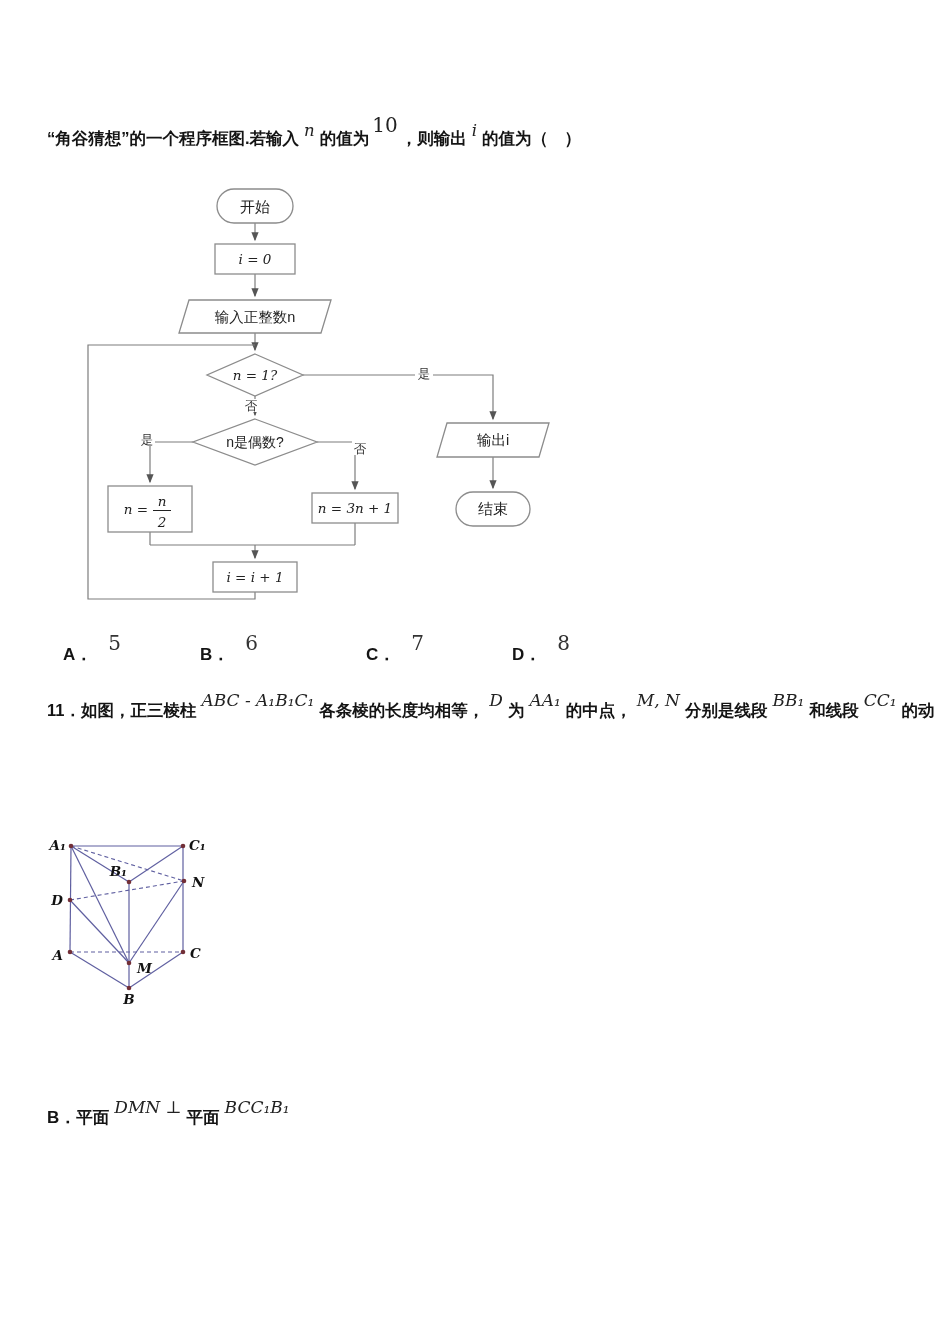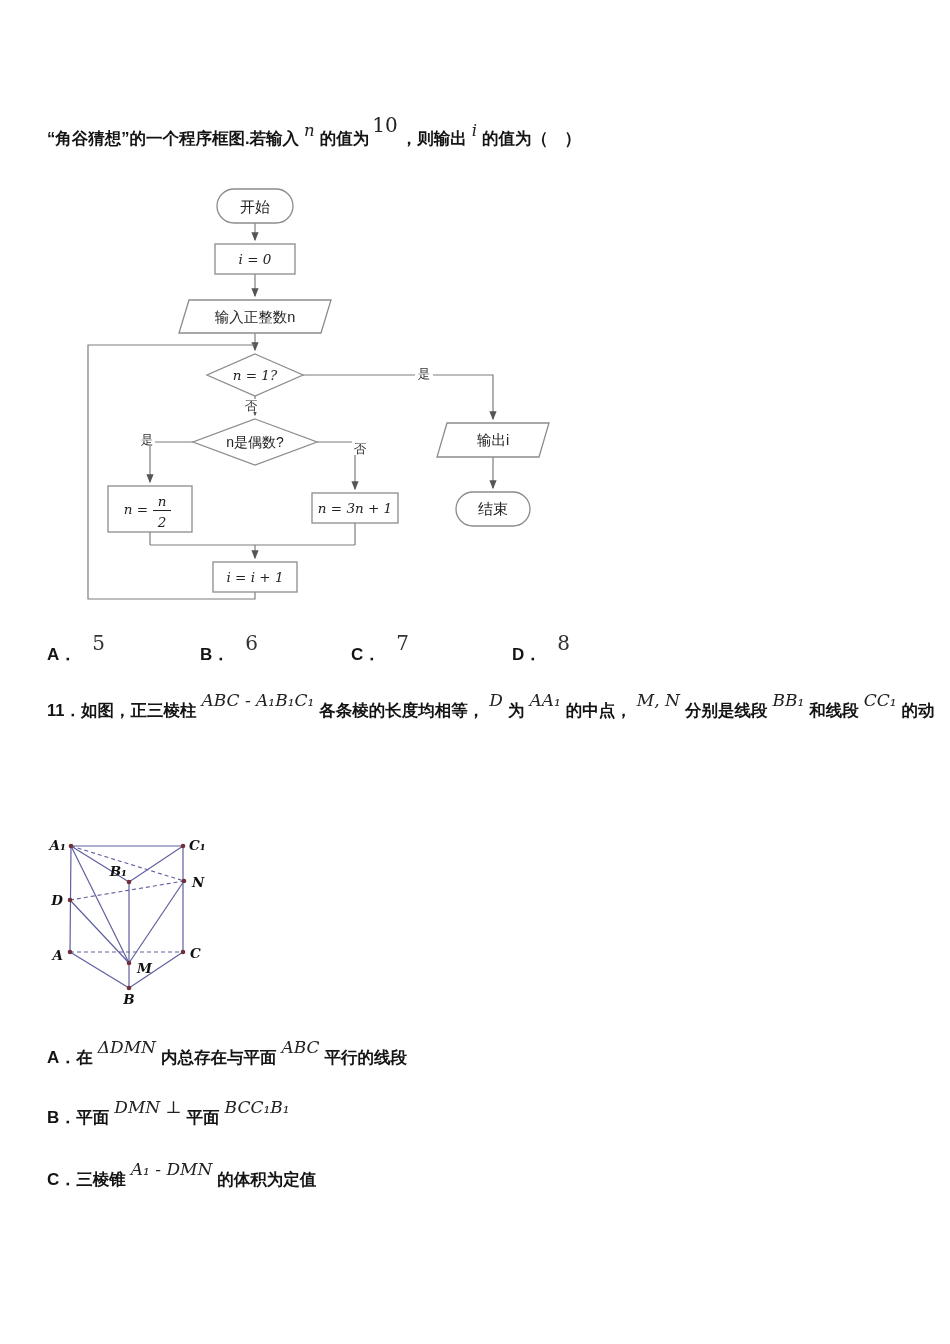--- a/index.html
+++ b/index.html
@@ -86,27 +86,27 @@
     <text class="fmsvg" x="162" y="494">n</text>
     <line x1="153" y1="498.5" x2="171" y2="498.5" stroke="#222" stroke-width="1"></line>
     <text class="fmsvg" x="162" y="515">2</text>
     <text class="fmsvg" x="355" y="501">n = 3n + 1</text>
     <text class="fmsvg" x="255" y="570">i = i + 1</text>
     <text class="ft" x="493" y="433">输出i</text>
     <text class="ft" x="493" y="502" style="font-size:15px;">结束</text>
   </svg>
 
   <div class="row" style="left:47px;top:629px;width:700px;height:34px;">
-    <span class="optgroup" style="left:0px;">
+    <span class="optgroup" style="left:16px;">
       <span class="optlabel">A．</span><span class="optval">5</span>
     </span>
     <span class="optgroup" style="left:153px;">
       <span class="optlabel">B．</span><span class="optval">6</span>
     </span>
-    <span class="optgroup" style="left:304px;">
+    <span class="optgroup" style="left:319px;">
       <span class="optlabel">C．</span><span class="optval">7</span>
     </span>
     <span class="optgroup" style="left:465px;">
       <span class="optlabel">D．</span><span class="optval">8</span>
     </span>
   </div>
 
   <div class="row" style="left:47px;top:688px;">
     <span class="cn">11．如图，正三棱柱</span><span class="fm q11m">ABC - A₁B₁C₁</span><span class="cn">各条棱的长度均相等，</span><span class="fm q11m">D</span><span class="cn">为</span><span class="fm q11m">AA₁</span><span class="cn">的中点，</span><span class="fm q11m">M, N</span><span class="cn">分别是线段</span><span class="fm q11m">BB₁</span><span class="cn">和线段</span><span class="fm q11m">CC₁</span><span class="cn">的动</span>
   </div>
@@ -144,25 +144,19 @@
     <text class="pl" x="189" y="838" text-anchor="start">C₁</text>
     <text class="pl" x="127" y="864" text-anchor="end">B₁</text>
     <text class="pl" x="192" y="875" text-anchor="start">N</text>
     <text class="pl" x="63" y="893" text-anchor="end">D</text>
     <text class="pl" x="63" y="948" text-anchor="end">A</text>
     <text class="pl" x="190" y="946" text-anchor="start">C</text>
     <text class="pl" x="137" y="961" text-anchor="start">M</text>
     <text class="pl" x="129" y="992" text-anchor="middle">B</text>
   </svg>
 
-  <div class="row" style="left:47px;top:1034px;">
-    <span class="optlabel">A．</span><span class="cn">在</span><span class="fm q11m">ΔDMN</span><span class="cn">内总存在与平面</span><span class="fm q11m">ABC</span><span class="cn">平行的线段</span>
-  </div>
 
   <div class="row" style="left:47px;top:1094px;">
     <span class="optlabel">B．</span><span class="cn">平面</span><span class="fm q11m">DMN ⊥</span><span class="cn">平面</span><span class="fm q11m">BCC₁B₁</span>
   </div>
 
-  <div class="row" style="left:47px;top:1156px;">
-    <span class="optlabel">C．</span><span class="cn">三棱锥</span><span class="fm q11m">A₁ - DMN</span><span class="cn">的体积为定值</span>
-  </div>
 
 </div>
 
 </body></html>

